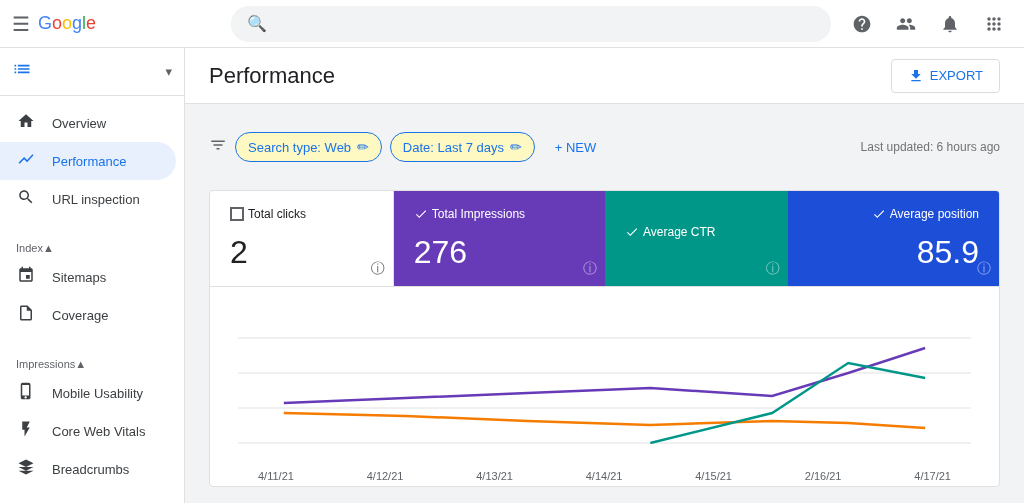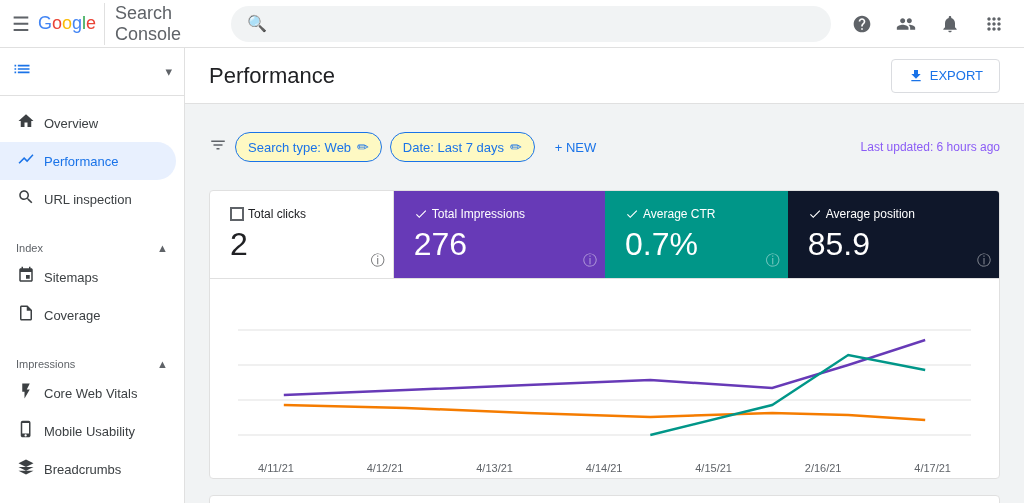--- a/index.html
+++ b/index.html
@@ -30,23 +30,23 @@
     
     .sidebar {
       width: 185px; background: #fff; border-right: 1px solid #e0e0e0;
       display: flex; flex-direction: column; overflow-y: auto; flex-shrink: 0;
     }
     .sidebar-property {
       display: flex; align-items: center; padding: 8px 12px; gap: 8px;
       border-bottom: 1px solid #e0e0e0; cursor: pointer; min-height: 48px;
     }
     .nav-section { padding: 8px 0; }
-    .nav-section-label { padding: 8px 16px 4px; font-size: 11px; color: #5f6368; font-weight: 500; display: flex; justify-content: space-between; align-items: center; }
+    .nav-section-label { padding: 8px 16px 4px; font-size: 11px; color: #5f6368; font-weight: 500; display: flex; justify-content: flex-start; align-items: center; }
     .nav-item {
-      display: flex; align-items: center; padding: 8px 16px; gap: 8px;
+      display: flex; align-items: center; padding: 8px 16px; gap: 16px;
       cursor: pointer; color: #3c4043; font-size: 13px; border-radius: 0 24px 24px 0; margin-right: 8px;
     }
     .nav-item.active { background: #e8f0fe; color: #1a73e8; font-weight: 500; }
     .nav-item .nav-icon { font-size: 16px; width: 20px; text-align: center; }
 
     
     .main { flex: 1; overflow-y: auto; overflow-x: hidden; }
     .main-header {
       display: flex; align-items: center; justify-content: space-between;
       padding: 12px 24px; background: #fff; border-bottom: 1px solid #e0e0e0; height: 56px;
@@ -70,38 +70,38 @@
     .filter-chip {
       display: flex; align-items: center; gap: 6px; padding: 6px 12px;
       border-radius: 16px; font-size: 13px; cursor: pointer; border: 1px solid #dadce0;
     }
     .filter-chip.active { background: #fef9c3; color: #1a73e8; border-color: #1a73e8; }
     .filter-chip .chip-edit { font-size: 14px; }
     .new-btn {
       display: flex; align-items: center; gap: 4px; padding: 6px 12px;
       color: #1a73e8; font-size: 13px; cursor: pointer; border: none; background: none;
     }
-    .filter-right { font-size: 12px; color: #8b5cf6; }
+    .filter-right { font-size: 12px; color: #737373; }
 
     
     .metrics-card {
       background: #fff; border: 1px solid #e0e0e0; border-radius: 4px;
       margin-bottom: 16px; overflow: hidden;
     }
     .metrics-row { display: flex; align-items: stretch; min-height: 80px; }
     .metric-box {
       display: flex; flex-direction: column; justify-content: center;
       padding: 16px 20px; min-width: 140px; position: relative;
     }
     .metric-box.total-clicks { border-right: 1px solid #e0e0e0; flex: 1; }
     .metric-box.impressions { background: #673ab7; color: #fff; flex: 1.2; }
     .metric-box.avg-ctr { background: #009688; color: #fff; flex: 1; }
-    .metric-box.avg-position { background: #0f172a; color: #fff; flex: 1.2; }
+    .metric-box.avg-position { background: #1d4ed8; color: #fff; flex: 1.2; align-items: flex-end; }
     .metric-label {
-      font-size: 12px; display: flex; align-items: center; gap: 4px; margin-bottom: 6px;
+      font-size: 12px; display: flex; align-items: center; gap: 4px; margin-bottom: 14px;
     }
     .metric-value { font-size: 32px; font-weight: 400; line-height: 1.1; }
     .metric-info { position: absolute; bottom: 8px; right: 8px; font-size: 14px; opacity: 0.7; cursor: pointer; }
 
     
     .chart-area {
       padding: 16px 28px 8px; border-top: 1px solid #e0e0e0; height: 200px; position: relative;
     }
     .chart-svg { width: 100%; height: 160px; }
     .x-axis { display: flex; justify-content: space-between; padding: 0 20px; font-size: 11px; color: #5f6368; margin-top: 4px; }
@@ -117,21 +117,20 @@
   </style>
 </head>
 <body>
 
 <div class="header">
   <div class="header-logo">
     <span class="hamburger">☰</span>
     <span style="font-size:18px; color:#5f6368; font-weight:400;">
       <span class="g-blue" style="color:#4285f4">G</span><span class="g-red" style="color:#ea4335">o</span><span class="g-yellow" style="color:#fbbc04">o</span><span class="g-blue" style="color:#4285f4">g</span><span class="g-green" style="color:#34a853">l</span><span class="g-red" style="color:#ea4335">e</span>
     </span>
-    <span style="font-size:18px; color:#5f6368; font-weight:400; border-left:1px solid #e0e0e0; padding-left:10px;">Search Console</span>
   </div>
   <div class="search-bar">
     <span style="color:#5f6368; font-size:16px;">🔍</span>
     <input type="text" style="">
   </div>
   <div class="header-actions">
     <div class="header-icon" title="Help">
       <svg width="20" height="20" viewBox="0 0 24 24" fill="#5f6368">
           <path d="M12 2C6.48 2 2 6.48 2 12s4.48 10 10 10 10-4.48 10-10S17.52 2 12 2zm1 17h-2v-2h2v2zm2.07-7.75l-.9.92C13.45 12.9 13 13.5 13 15h-2v-.5c0-1.1.45-2.1 1.17-2.83l1.24-1.26c.37-.36.59-.86.59-1.41 0-1.1-.9-2-2-2s-2 .9-2 2H8c0-2.21 1.79-4 4-4s4 1.79 4 4c0 .88-.36 1.68-.93 2.25z"></path>
         </svg>
@@ -218,32 +217,32 @@
     </div>
 
     <div class="nav-section">
       <div class="nav-section-label">
         <span>Impressions</span>
         <span>▲</span>
       </div>
       <div class="nav-item">
         <span class="nav-icon">
           <svg width="18" height="18" viewBox="0 0 24 24" fill="currentColor">
+              <path d="M15.5 1h-8C6.12 1 5 2.12 5 3.5v17C5 21.88 6.12 23 7.5 23h8c1.38 0 2.5-1.12 2.5-2.5v-17C18 2.12 16.88 1 15.5 1zm-4 21c-.83 0-1.5-.67-1.5-1.5S10.67 19 11.5 19s1.5.67 1.5 1.5-.67 1.5-1.5 1.5zm4.5-4H7V4h9v14z"></path>
+            </svg>
+        </span>
+        <span>Mobile Usability</span>
+      </div>
+      <div class="nav-item">
+        <span class="nav-icon">
+          <svg width="18" height="18" viewBox="0 0 24 24" fill="currentColor">
               <path d="M7 2v11h3v9l7-12h-4l4-8z"></path>
             </svg>
         </span>
         <span>Core Web Vitals</span>
-      </div>
-      <div class="nav-item">
-        <span class="nav-icon">
-          <svg width="18" height="18" viewBox="0 0 24 24" fill="currentColor">
-              <path d="M15.5 1h-8C6.12 1 5 2.12 5 3.5v17C5 21.88 6.12 23 7.5 23h8c1.38 0 2.5-1.12 2.5-2.5v-17C18 2.12 16.88 1 15.5 1zm-4 21c-.83 0-1.5-.67-1.5-1.5S10.67 19 11.5 19s1.5.67 1.5 1.5-.67 1.5-1.5 1.5zm4.5-4H7V4h9v14z"></path>
-            </svg>
-        </span>
-        <span>Mobile Usability</span>
       </div>
       <div class="nav-item">
         <span class="nav-icon">
           <svg width="18" height="18" viewBox="0 0 24 24" fill="currentColor">
               <path d="M12 2L2 7l10 5 10-5-10-5zM2 17l10 5 10-5M2 12l10 5 10-5"></path>
             </svg>
         </span>
         <span>Breadcrumbs</span>
       </div>
 
@@ -311,21 +310,20 @@
             <span class="metric-info" style="color:rgba(255,255,255,0.7)">ⓘ</span>
           </div>
 
           <div class="metric-box avg-ctr">
             <div class="metric-label">
               <svg width="14" height="14" viewBox="0 0 24 24" fill="white">
                   <path d="M9 16.17L4.83 12l-1.42 1.41L9 19 21 7l-1.41-1.41L9 16.17z"></path>
                 </svg>
               <span>Average CTR</span>
             </div>
-            <div class="metric-value">0.7%</div>
             <span class="metric-info" style="color:rgba(255,255,255,0.7)">ⓘ</span>
           </div>
 
           <div class="metric-box avg-position">
             <div class="metric-label">
               <svg width="14" height="14" viewBox="0 0 24 24" fill="white">
                   <path d="M9 16.17L4.83 12l-1.42 1.41L9 19 21 7l-1.41-1.41L9 16.17z"></path>
                 </svg>
               <span>Average position</span>
             </div>

